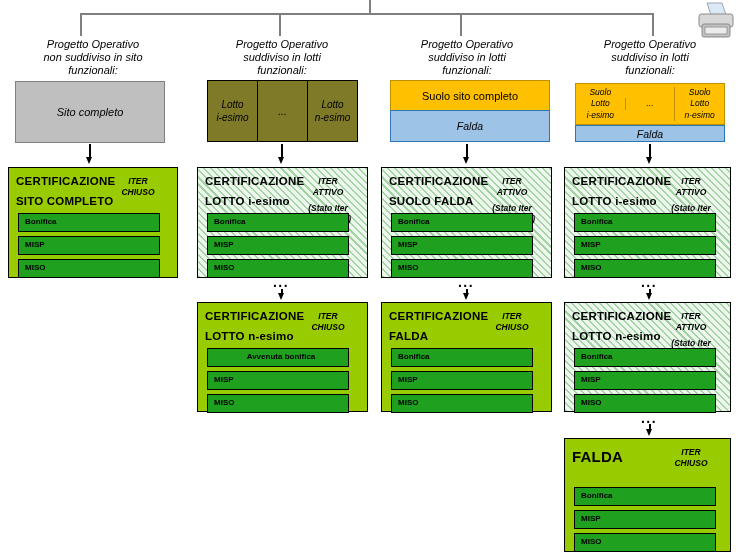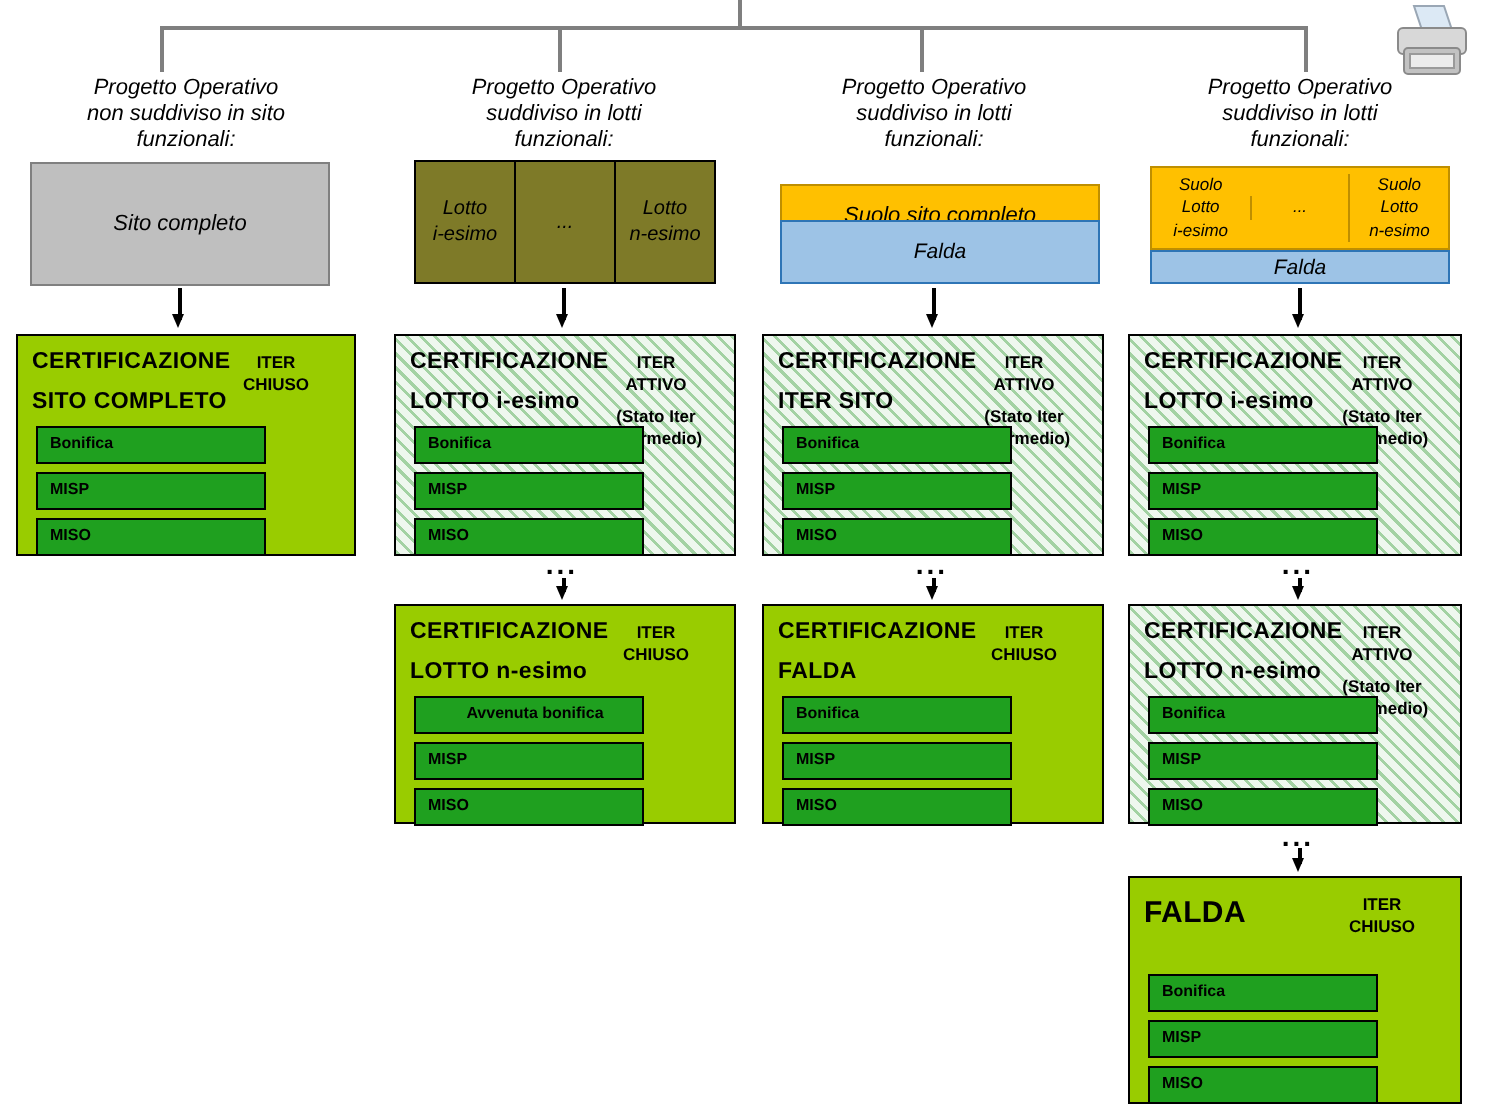--- a/index.html
+++ b/index.html
@@ -17,42 +17,42 @@
   .graybox{position:absolute;background:#bfbfbf;border:1px solid #808080;
            display:flex;align-items:center;justify-content:center;
            font-style:italic;font-size:11px;box-sizing:border-box;}
   .olive{position:absolute;background:#7e7a28;border:1px solid #000;
          display:flex;box-sizing:border-box;}
   .olive .cell{flex:1;display:flex;flex-direction:column;align-items:center;
                justify-content:center;font-style:italic;font-size:10px;line-height:13px;}
   .olive .cell + .cell{border-left:1px solid #000;}
   .ybox{position:absolute;background:#ffc000;border:1.5px solid #bf8f00;
         display:flex;align-items:center;justify-content:center;
-        font-style:italic;font-size:11px;box-sizing:border-box;margin-top:12px;}
+        font-size:11px;box-sizing:border-box;}
   .bbox{position:absolute;background:#9dc3e6;border:1.5px solid #2e75b6;
         display:flex;align-items:center;justify-content:center;
         font-style:italic;font-size:10.5px;box-sizing:border-box;}
   .yseg{position:absolute;background:#ffc000;border:1.5px solid #bf8f00;
         display:flex;box-sizing:border-box;align-items:center;}
   .yseg .cell{flex:1;display:flex;flex-direction:column;align-items:center;
               justify-content:center;font-style:italic;font-size:8.5px;line-height:11.5px;}
   .yseg .cell + .cell{border-left:1.5px solid #bf8f00;}
 
   
   .cert{position:absolute;border:1.5px solid #000;box-sizing:border-box;}
   .solid{background:#99cc00;}
   .hatched{background:repeating-linear-gradient(45deg,
             #a3d2a3 0px,#a3d2a3 1.5px,#eef7ee 1.5px,#eef7ee 5px);}
   .ctitle{position:absolute;left:7px;top:3px;font-weight:700;font-size:11.5px;
           line-height:20px;white-space:nowrap;letter-spacing:.2px;}
   .ctitle.big{font-size:15px;top:8px;}
   .iter{position:absolute;top:8px;right:2px;width:74px;text-align:center;
-        font-weight:700;font-size:8.5px;line-height:11px;}
+        font-weight:700;font-size:8.5px;line-height:11px;font-style:italic;}
   .iter .gap{margin-top:5px;}
-  .bar{position:absolute;left:9px;width:115px;height:19px;background:#1fa01f;
+  .bar{position:absolute;left:9px;width:142px;height:19px;background:#1fa01f;
        border:1px solid #000;box-sizing:border-box;font-weight:700;font-size:8px;
        line-height:16px;padding-left:6px;white-space:nowrap;}
 
   
   .dots{position:absolute;width:44px;text-align:center;font-weight:700;
         font-size:14px;letter-spacing:1.5px;line-height:12px;}
   .varrow{position:absolute;width:1.5px;background:#000;}
   .varrow:after{content:"";position:absolute;left:-3px;bottom:-7px;width:0;height:0;
         border:3.5px solid transparent;border-top:7px solid #000;}
   .printer{position:absolute;left:694px;top:2px;width:44px;height:40px;cursor:pointer;}
@@ -164,21 +164,21 @@
     <span>Suolo sito completo</span>
   </div>
   <div class="bbox" style="left:390px;top:110px;width:160px;height:32px;">
     <span>Falda</span>
   </div>
   <div class="varrow" style="left:466px;top:144px;height:16px;"></div>
 
   <div class="cert hatched" style="left:381px;top:167px;width:171px;height:111px;">
     <div class="ctitle">
       <div>CERTIFICAZIONE</div>
-      <div>ITER SITO</div>
+      <div>SUOLO FALDA</div>
     </div>
     <div class="iter">
       <div>ITER</div>
       <div>ATTIVO</div>
       <div class="gap">(Stato Iter</div>
       <div>intermedio)</div>
     </div>
     <div class="bar" style="top:45px;">Bonifica</div>
     <div class="bar" style="top:68px;">MISP</div>
     <div class="bar" style="top:91px;">MISO</div>

